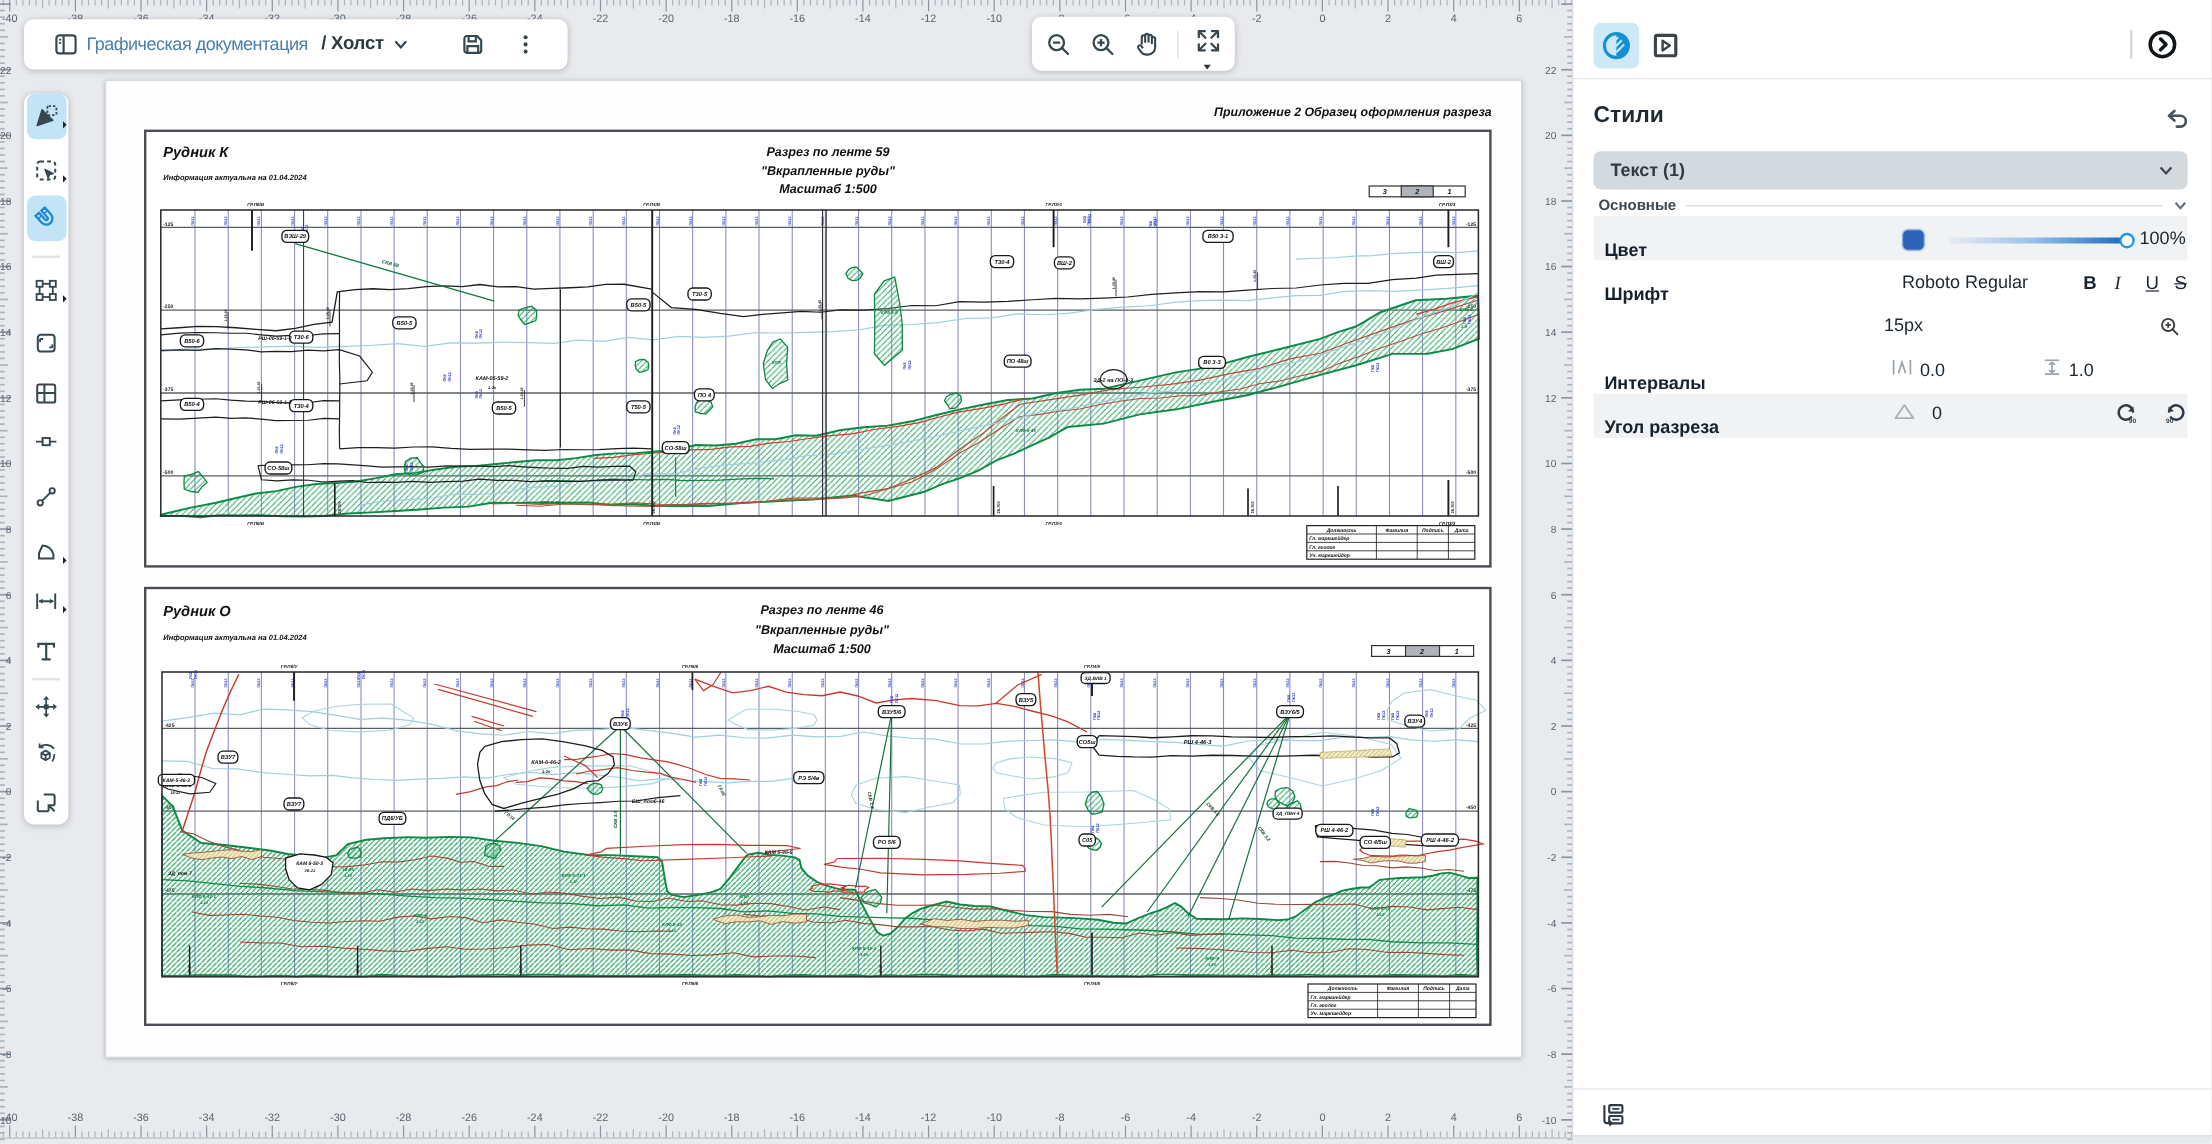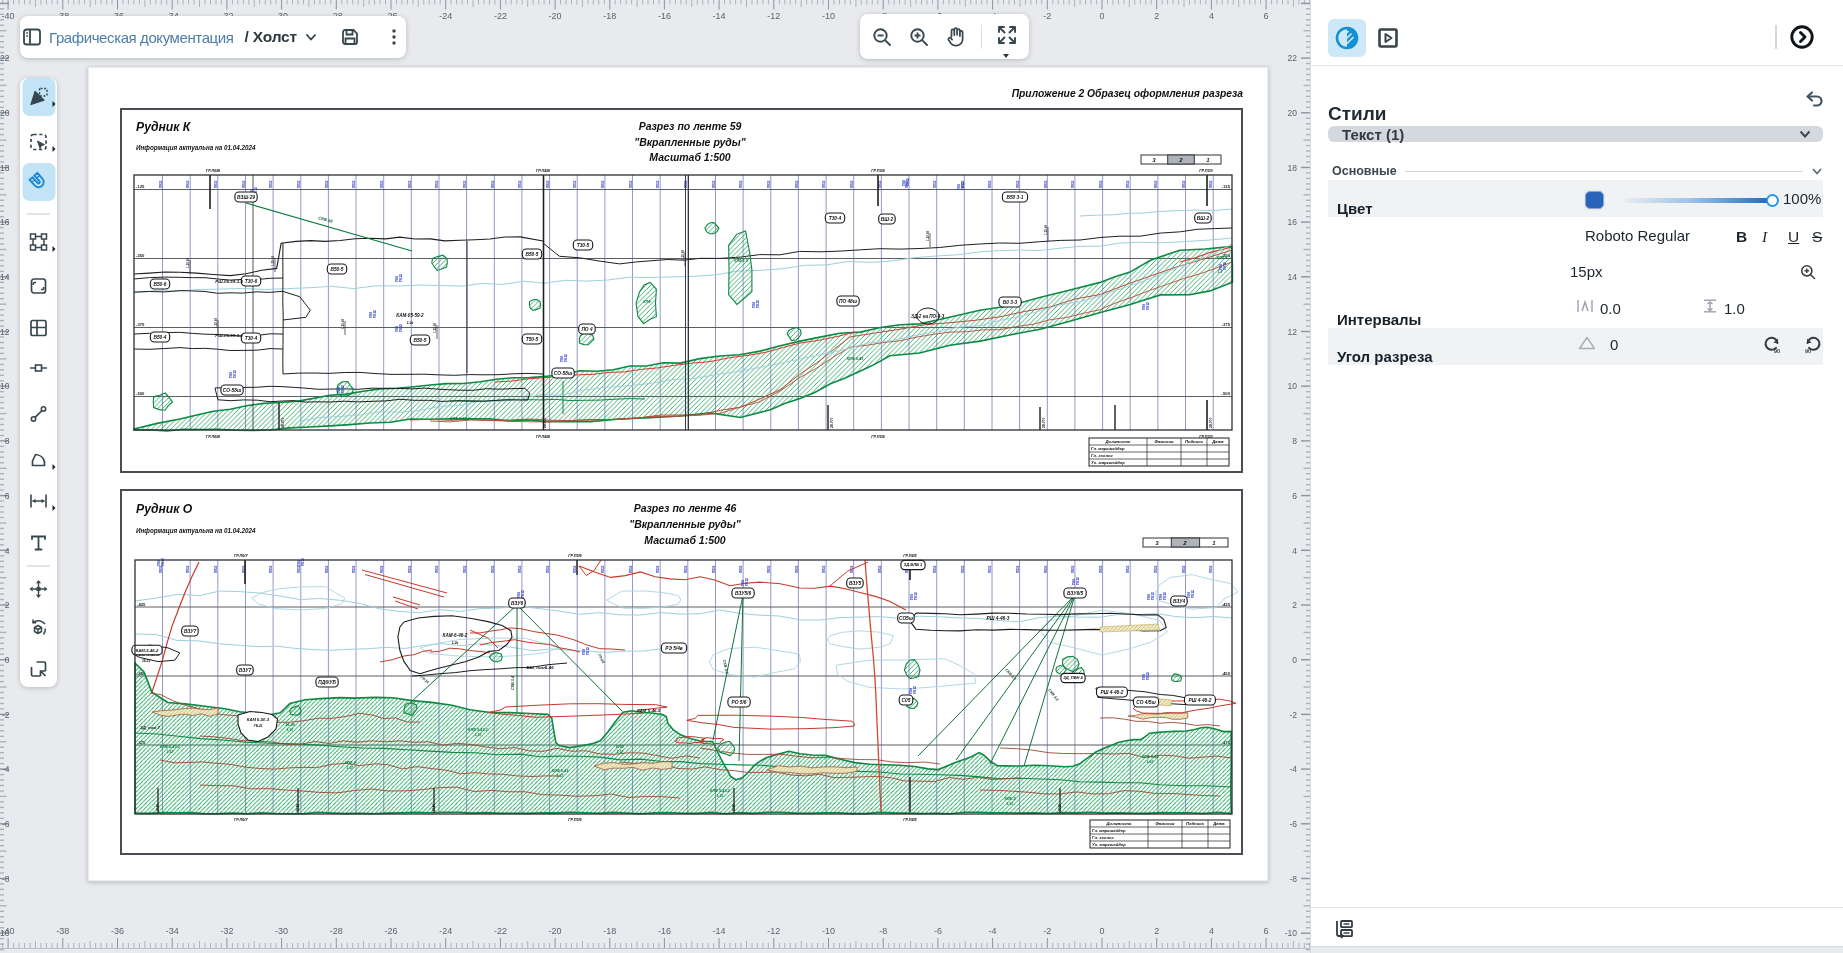--- a/index.html
+++ b/index.html
@@ -1,38 +1,38 @@
 <!DOCTYPE html>
 <html><head><meta charset="utf-8">
 <style>
 * { margin:0; padding:0; box-sizing:border-box; }
 html,body { width:1843px; height:953px; overflow:hidden; font-family:"Liberation Sans", sans-serif; background:#e8eaed; }
 #app { position:relative; width:1843px; height:953px; }
 .float { position:absolute; background:#fff; border-radius:8px; box-shadow:0 1px 5px rgba(60,64,67,.28); display:flex; align-items:center; }
 .float svg, .float div { flex:0 0 auto; }
-#crumb { left:20px; top:16px; width:386px; height:42px; padding:0 2px; gap:7px; }
+#crumb { left:20px; top:16px; width:453px; height:42px; padding:0 25px; gap:7px; }
 #crumb .t1 { color:#4d7ea8; font-size:15px; font-weight:500; white-space:nowrap; letter-spacing:-0.4px; }
 #crumb .t2 { color:#2c3940; font-size:15.5px; font-weight:600; white-space:nowrap; letter-spacing:-0.2px; }
 #zoombar { left:860px; top:14px; width:169px; height:45px; padding:0 10px; justify-content:space-between; }
 #zoombar .zdiv { width:1.5px; height:24px; background:#dadfe3; }
 #tools { position:absolute; left:20px; top:78px; width:37px; height:609px; background:#fff; border-radius:8px; box-shadow:0 1px 5px rgba(60,64,67,.28); }
 .tbtn { position:absolute; left:50%; transform:translateX(-50%); width:37px; height:38px; display:flex; align-items:center; justify-content:center; }
 .tbtn svg { position:relative; z-index:2; }
 .selbg { position:absolute; left:2px; top:0; width:33px; height:38px; background:#c3e4f6; border-radius:7px; z-index:1; }
 .arr { position:absolute; right:1.5px; bottom:9px; width:0; height:0; border-left:3.5px solid #222; border-top:3px solid transparent; border-bottom:3px solid transparent; z-index:3; }
 .tdiv { position:absolute; left:7px; width:23px; height:1.5px; background:#e0e3e7; }
 #panel { position:absolute; left:1310px; top:0; width:533px; height:953px; background:#fff; border-left:1px solid #d8dbde; }
 #ptop { position:absolute; left:0; top:0; width:100%; height:66px; border-bottom:1px solid #e4e7ea; }
 .pbtn1 { position:absolute; left:17px; top:19px; width:38px; height:38px; background:#cde9f8; border-radius:6px; display:flex; align-items:center; justify-content:center; }
 .pbtn2 { position:absolute; left:65px; top:26px; }
 .pdiv { position:absolute; left:464px; top:25px; width:1.5px; height:24px; background:#d5d9dc; }
 .pcirc { position:absolute; left:478px; top:24px; }
-#ptitle { position:absolute; left:17px; top:86px; font-size:19px; font-weight:700; color:#1f2a33;margin-top:17px; }
+#ptitle { position:absolute; left:17px; top:86px; font-size:19px; font-weight:700; color:#1f2a33; }
 #pundo { position:absolute; left:492px; top:88px; }
-#texthdr { position:absolute; left:17px; top:126px; width:495px; height:16px; background:#d4d9de; border-radius:6px; display:flex; align-items:center; padding:0 14px; font-size:15px; font-weight:700; color:#333a42; }
+#texthdr { position:absolute; left:17px; top:126px; width:495px; height:32px; background:#d4d9de; border-radius:6px; display:flex; align-items:center; padding:0 14px; font-size:15px; font-weight:700; color:#333a42; }
 #texthdr svg { position:absolute; right:10px; }
 #osn { position:absolute; left:21px; top:164px; width:492px; height:14px; display:flex; align-items:center; }
 #osn .lbl { font-size:12.5px; font-weight:700; color:#3c4750; margin-right:8px; white-space:nowrap; }
 #osn .line { flex:1; height:1px; background:#d0d4d8; }
 #osn svg { margin-left:8px; }
 .prow { position:absolute; left:17px; width:495px; height:37px; display:flex; align-items:flex-end; padding-left:9px; }
 .prow.g { background:#f0f2f4; }
 .prow .lab { font-size:15px; font-weight:700; color:#16212b; }
 .pv { position:absolute; font-size:15px; color:#1b252e; font-weight:400; }
 #botbar { position:absolute; left:0; bottom:7px; width:100%; height:39px; border-top:1px solid #e1e4e7; }
@@ -1723,20 +1723,23 @@
  <div id="osn">
         <span class="lbl">Основные</span>
         <div class="line"></div>
         <svg width="14" height="14" viewBox="0 0 14 14" fill="none">
           <path d="M3 5 L7 9.5 L11 5" stroke="#5f6b76" stroke-width="1.7" fill="none"></path>
         </svg>
       </div>
  <div class="prow g" style="top:180px">
         <span class="lab">Цвет</span>
       </div>
+ <div class="prow" style="top:217px">
+        <span class="lab">Шрифт</span>
+      </div>
  <div class="prow" style="top:291px">
         <span class="lab">Интервалы</span>
       </div>
  <div class="prow g" style="top:328px">
         <span class="lab">Угол разреза</span>
       </div>
  <div style="position:absolute;left:274px;top:191px;width:19px;height:18px;background:#2a63b8;border:1.5px solid #88a6d6;border-radius:5px;box-shadow:0 0 0 1.5px #e6eaf2"></div>
  <div style="position:absolute;left:313px;top:197.5px;width:150px;height:5px;border-radius:3px;background:linear-gradient(90deg,#e9edf2,#9dc2e8 45%,#1467c0)"></div>
  <div style="position:absolute;left:455px;top:193.5px;width:13px;height:13px;background:#fff;border:2.5px solid #2196f3;border-radius:50%"></div>
  <span class="pv" style="left:472px;top:190px">100%</span>

